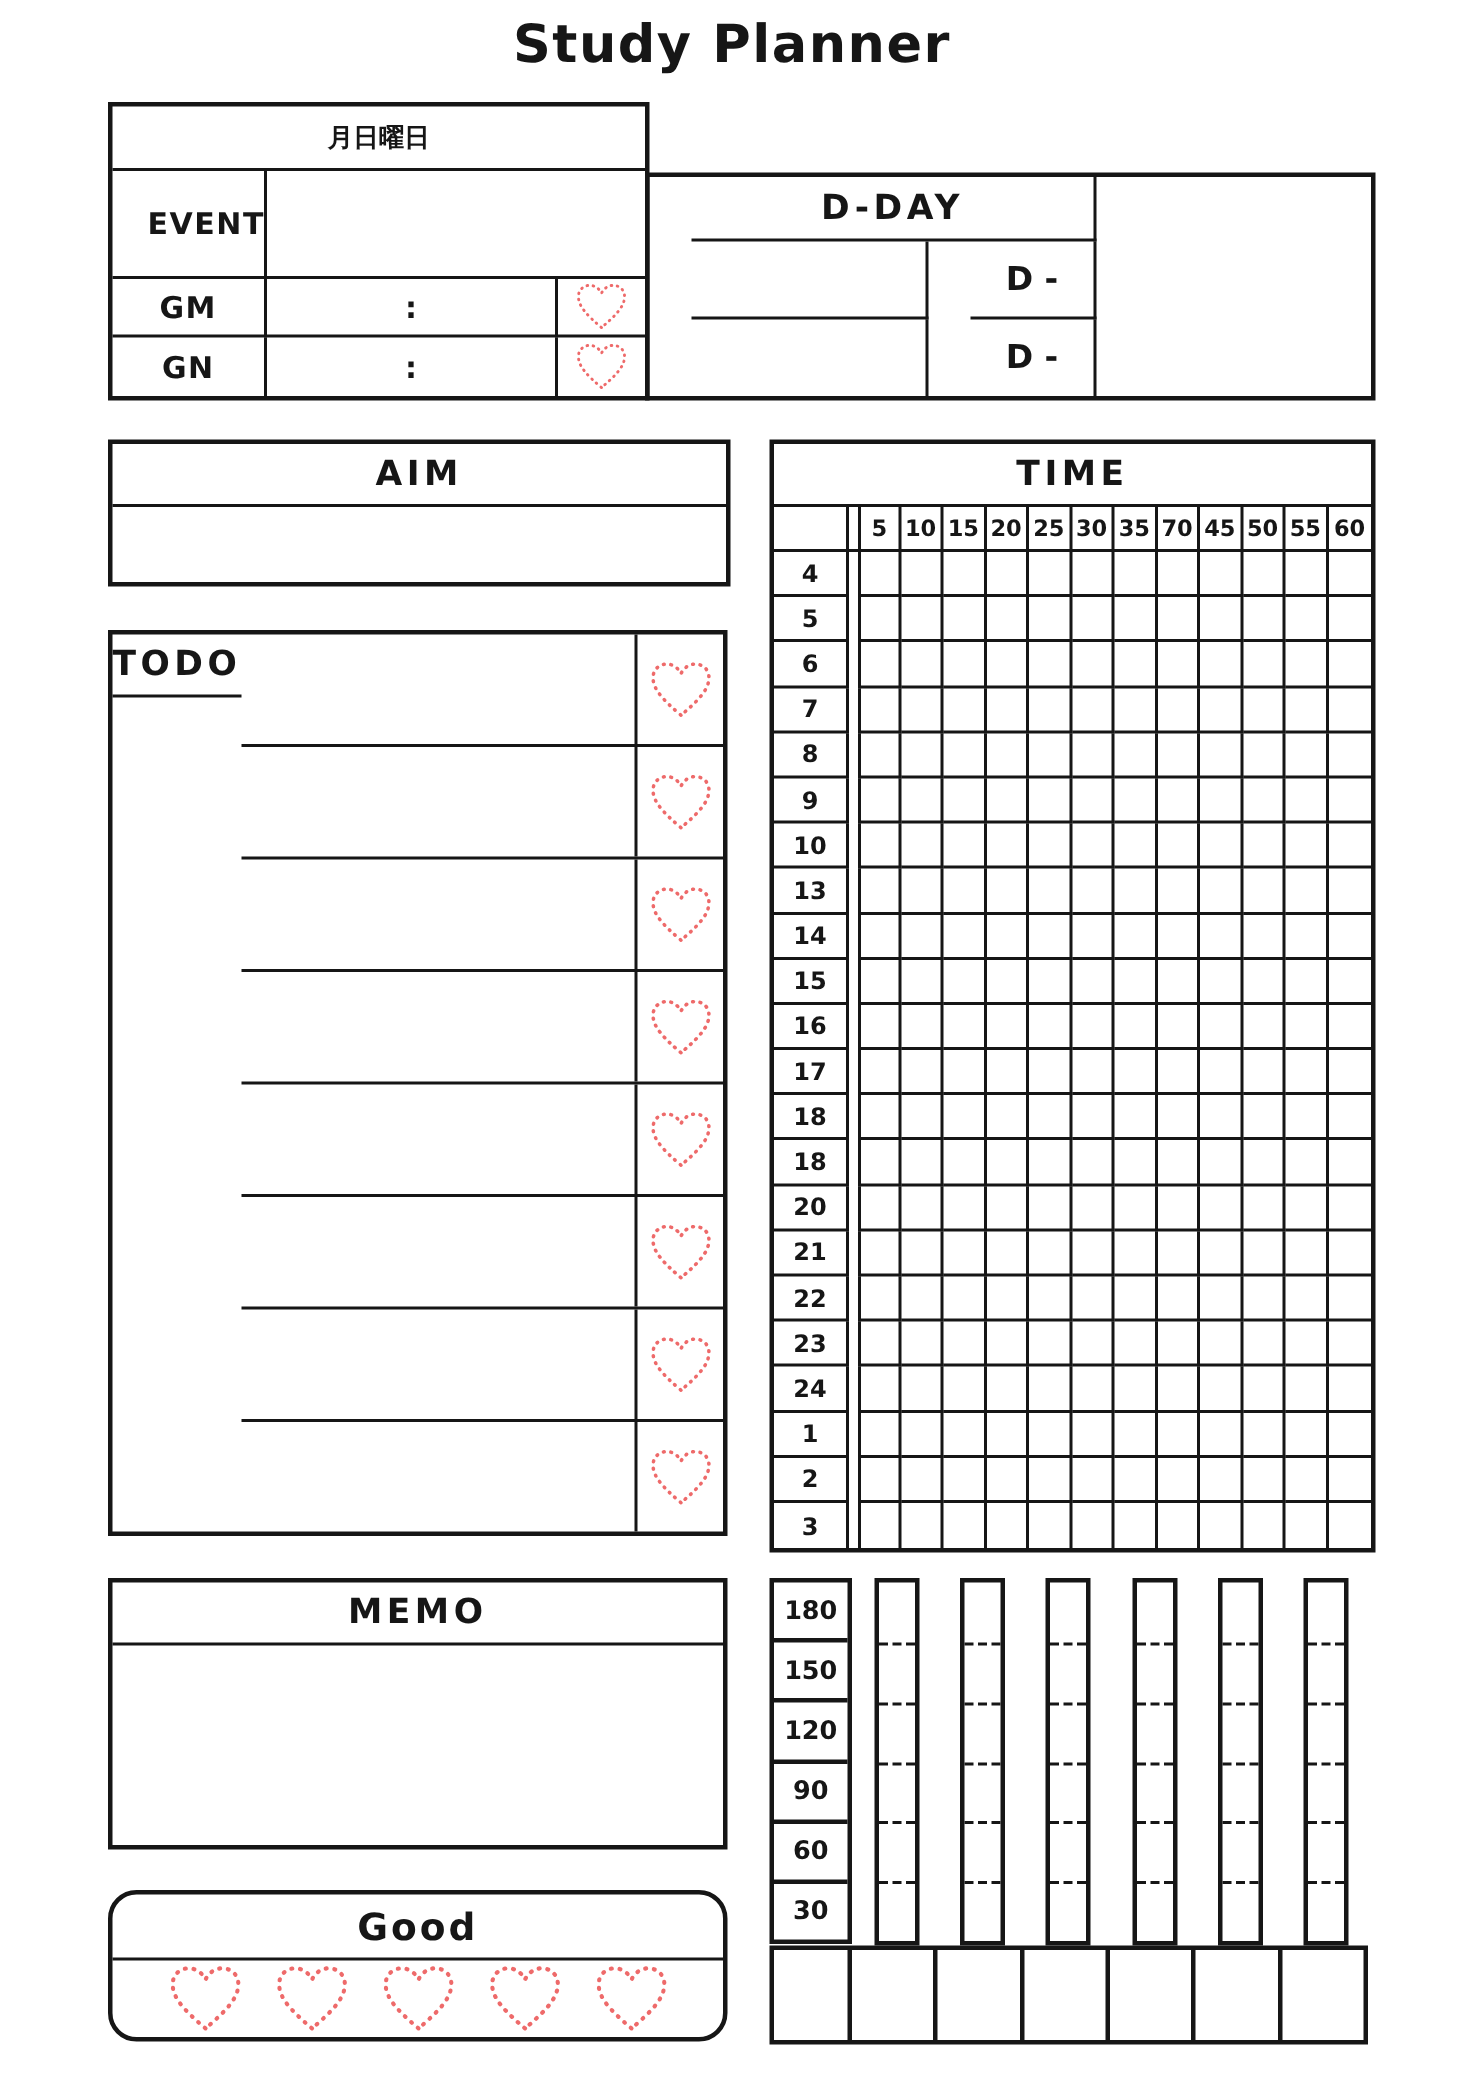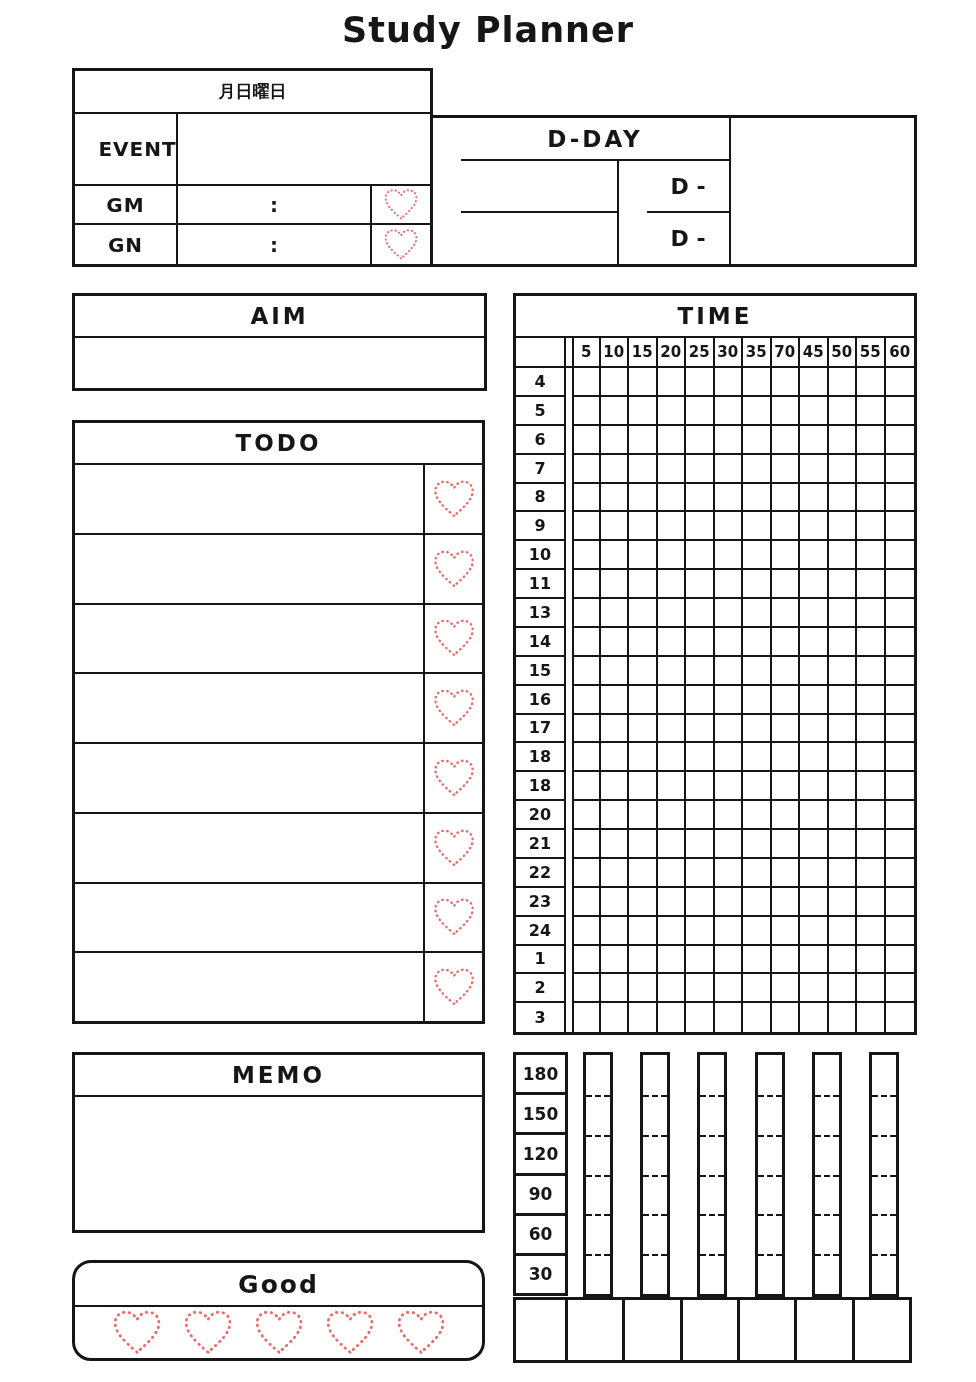--- a/index.html
+++ b/index.html
@@ -55,21 +55,21 @@
   .hlab{display:flex;align-items:center;justify-content:center;font-size:16px;font-weight:800;
     border-right:2.5px solid var(--line);border-bottom:2px solid var(--line);}
   .corner{border-right:2.5px solid var(--line);}
   .gap{border-bottom:0;}
   .gl{border-left:2.5px solid var(--line);}
   .gc{border-right:2px solid var(--line);border-bottom:2px solid var(--line);}
   .trow .gc:last-child{border-right:0;}
   #time-grid .trow:last-child .gc,#time-grid .trow:last-child .hlab{border-bottom:0;}
 
   
-  #todo{left:72px;top:420px;width:413px;height:604px;display:flex;flex-direction:column;}
+  #todo{left:72px;top:420px;width:413px;height:604px;display:flex;}
   .todo-row{flex:1;display:flex;border-bottom:2.5px solid var(--line);}
   .todo-row:last-child{border-bottom:0;}
   .todo-text{flex:1;border-right:2.5px solid var(--line);}
   .todo-heart{width:57px;display:flex;align-items:center;justify-content:center;}
 
   
   #memo{left:72px;top:1052px;width:413px;height:181px;display:flex;flex-direction:column;}
 
   
   #good{left:72px;top:1260px;width:413px;height:101px;display:flex;flex-direction:column;border-radius:19px;}
@@ -247,36 +247,20 @@
         <div class="gc"></div>
         <div class="gc"></div>
         <div class="gc"></div>
         <div class="gc"></div>
         <div class="gc"></div>
         <div class="gc"></div>
         <div class="gc"></div>
       </div>
       <div class="trow">
         <div class="hlab">10</div>
-        <div class="gap"></div>
-        <div class="gc gl"></div>
-        <div class="gc"></div>
-        <div class="gc"></div>
-        <div class="gc"></div>
-        <div class="gc"></div>
-        <div class="gc"></div>
-        <div class="gc"></div>
-        <div class="gc"></div>
-        <div class="gc"></div>
-        <div class="gc"></div>
-        <div class="gc"></div>
-        <div class="gc"></div>
-      </div>
-      <div class="trow">
-        <div class="hlab">11</div>
         <div class="gap"></div>
         <div class="gc gl"></div>
         <div class="gc"></div>
         <div class="gc"></div>
         <div class="gc"></div>
         <div class="gc"></div>
         <div class="gc"></div>
         <div class="gc"></div>
         <div class="gc"></div>
         <div class="gc"></div>

